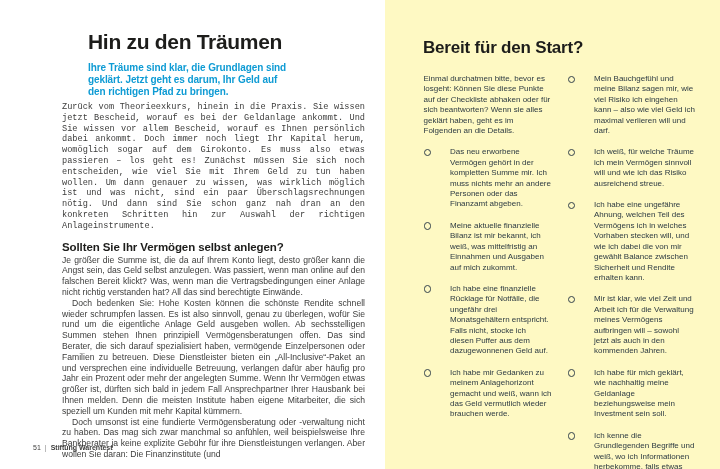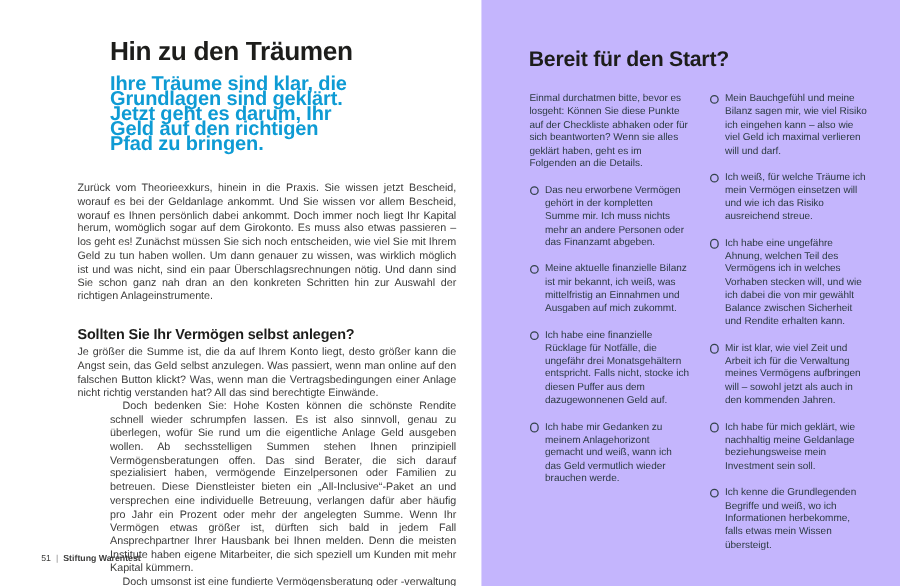--- a/index.html
+++ b/index.html
@@ -16,62 +16,62 @@
     width:385px;height:469px;background:#ffffff;
     padding:30px 20px 0 62px;
   }
   .page-title{
     margin:0 0 0 26px;
     font-size:21px;font-weight:bold;color:#1d1d1b;
     letter-spacing:-0.3px;line-height:24px;
   }
   .page-subtitle{
     margin:8px 0 0 26px;max-width:205px;
-    font-size:16px;font-weight:bold;color:#0e9bd4;
+    font-size:10px;font-weight:bold;color:#0e9bd4;
     line-height:12px;letter-spacing:-0.1px;
   }
   .body-copy{max-width:303px;}
   .body-copy p{
     margin:0;
     font-size:8.6px;line-height:10.8px;color:#3c3c3b;
     text-align:justify;hyphens:auto;-webkit-hyphens:auto;
   }
-  .body-copy p.first{margin-top:23px;}
-  .body-copy p.indent{text-indent:10px;margin-left:26px;}
+  .body-copy p.first{margin-top:4px;font-family:Liberation Mono, monospace;}
+  .body-copy p.indent{text-indent:10px;}
   .section-heading{
-    margin:20px 0 2px 0;
+    margin:9px 0 2px 0;
     font-size:11.5px;font-weight:bold;color:#1d1d1b;
     letter-spacing:-0.1px;
   }
   .page-footer{
     position:absolute;left:33px;bottom:18px;
     font-size:7px;color:#3c3c3b;display:flex;align-items:center;gap:4px;
   }
   .page-footer .pub{font-weight:bold;}
   .page-footer .sep{color:#8a8a8a;}
 
   
   .right-page{
     box-sizing:border-box;
-    width:335px;height:469px;background:#c4b5fd;
+    width:335px;height:469px;background:#fef9c3;
     padding:38px 24px 0 38px;color:#2c3a42;
   }
   .checklist-heading{
     margin:0 0 16px 0;
     font-size:17px;font-weight:bold;color:#1d1d1b;
     letter-spacing:-0.2px;
   }
   .columns{display:flex;gap:16px;justify-content:center;}
   .col{width:128px;}
   .checklist-intro{
     margin:0 0 11px 0;
     font-size:8px;line-height:10.4px;color:#2c3a42;
   }
   .check-item{
-    display:flex;gap:5px;margin:0 0 11px 0;
+    display:flex;gap:19px;margin:0 0 11px 0;
     font-size:8px;line-height:10.4px;color:#2c3a42;
   }
   .circle{
     flex:0 0 auto;width:5.5px;height:5.5px;margin-top:1.5px;
     border:1.2px solid #33424b;border-radius:50%;
     background:transparent;
   }
   .check-text{flex:1 1 auto;}
 </style>
 </head>
@@ -79,21 +79,21 @@
 
 <div class="spread">
 
   <div class="left-page">
     <h1 class="page-title">Hin zu den Träumen</h1>
     <p class="page-subtitle">Ihre Träume sind klar, die Grundlagen sind geklärt. Jetzt geht es darum, Ihr Geld auf den richtigen Pfad zu bringen.</p>
 
     <div class="body-copy">
       <p class="first">Zurück vom Theorieexkurs, hinein in die Praxis. Sie wissen jetzt Bescheid, worauf es bei der Geldanlage ankommt. Und Sie wissen vor allem Bescheid, worauf es Ihnen persönlich dabei ankommt. Doch immer noch liegt Ihr Kapital herum, womöglich sogar auf dem Girokonto. Es muss also etwas passieren – los geht es! Zunächst müssen Sie sich noch entscheiden, wie viel Sie mit Ihrem Geld zu tun haben wollen. Um dann genauer zu wissen, was wirklich möglich ist und was nicht, sind ein paar Überschlagsrechnungen nötig. Und dann sind Sie schon ganz nah dran an den konkreten Schritten hin zur Auswahl der richtigen Anlageinstrumente.</p>
       <h2 class="section-heading">Sollten Sie Ihr Vermögen selbst anlegen?</h2>
-      <p>Je größer die Summe ist, die da auf Ihrem Konto liegt, desto größer kann die Angst sein, das Geld selbst anzulegen. Was passiert, wenn man online auf den falschen Button klickt? Was, wenn man die Vertragsbedingungen einer Anlage nicht richtig verstanden hat? All das sind berechtigte Einwände.</p>
+      <p>Je größer die Summe ist, die da auf Ihrem Konto liegt, desto größer kann die Angst sein, das Geld selbst anzulegen. Was passiert, wenn man online auf den falschen Bereit klickt? Was, wenn man die Vertragsbedingungen einer Anlage nicht richtig verstanden hat? All das sind berechtigte Einwände.</p>
       <p class="indent">Doch bedenken Sie: Hohe Kosten können die schönste Rendite schnell wieder schrumpfen lassen. Es ist also sinnvoll, genau zu überlegen, wofür Sie rund um die eigentliche Anlage Geld ausgeben wollen. Ab sechsstelligen Summen stehen Ihnen prinzipiell Vermögensberatungen offen. Das sind Berater, die sich darauf spezialisiert haben, vermögende Einzelpersonen oder Familien zu betreuen. Diese Dienstleister bieten ein „All-Inclusive“-Paket an und versprechen eine individuelle Betreuung, verlangen dafür aber häufig pro Jahr ein Prozent oder mehr der angelegten Summe. Wenn Ihr Vermögen etwas größer ist, dürften sich bald in jedem Fall Ansprechpartner Ihrer Hausbank bei Ihnen melden. Denn die meisten Institute haben eigene Mitarbeiter, die sich speziell um Kunden mit mehr Kapital kümmern.</p>
       <p class="indent">Doch umsonst ist eine fundierte Vermögensberatung oder -verwaltung nicht zu haben. Das mag sich zwar manchmal so anfühlen, weil beispielsweise Ihre Bankberater ja keine explizite Gebühr für ihre Dienstleistungen verlangen. Aber wollen Sie daran: Die Finanzinstitute (und</p>
     </div>
 
     <div class="page-footer">
       <span class="num">51</span>
       <span class="sep">|</span>
       <span class="pub">Stiftung Warentest</span>
     </div>
   </div>
@@ -124,21 +124,21 @@
         </div>
       </div>
 
       <div class="col">
         <div class="check-item">
           <span class="circle"></span>
           <span class="check-text">Mein Bauchgefühl und meine Bilanz sagen mir, wie viel Risiko ich eingehen kann – also wie viel Geld ich maximal verlieren will und darf.</span>
         </div>
         <div class="check-item">
           <span class="circle"></span>
-          <span class="check-text">Ich weiß, für welche Träume ich mein Vermögen einsetzen will und wie ich das Risiko ausreichend streue.</span>
+          <span class="check-text">Ich weiß, für welche Träume ich mein Vermögen sinnvoll will und wie ich das Risiko ausreichend streue.</span>
         </div>
         <div class="check-item">
           <span class="circle"></span>
           <span class="check-text">Ich habe eine ungefähre Ahnung, welchen Teil des Vermögens ich in welches Vorhaben stecken will, und wie ich dabei die von mir gewählt Balance zwischen Sicherheit und Rendite erhalten kann.</span>
         </div>
         <div class="check-item">
           <span class="circle"></span>
           <span class="check-text">Mir ist klar, wie viel Zeit und Arbeit ich für die Verwaltung meines Vermögens aufbringen will – sowohl jetzt als auch in den kommenden Jahren.</span>
         </div>
         <div class="check-item">

